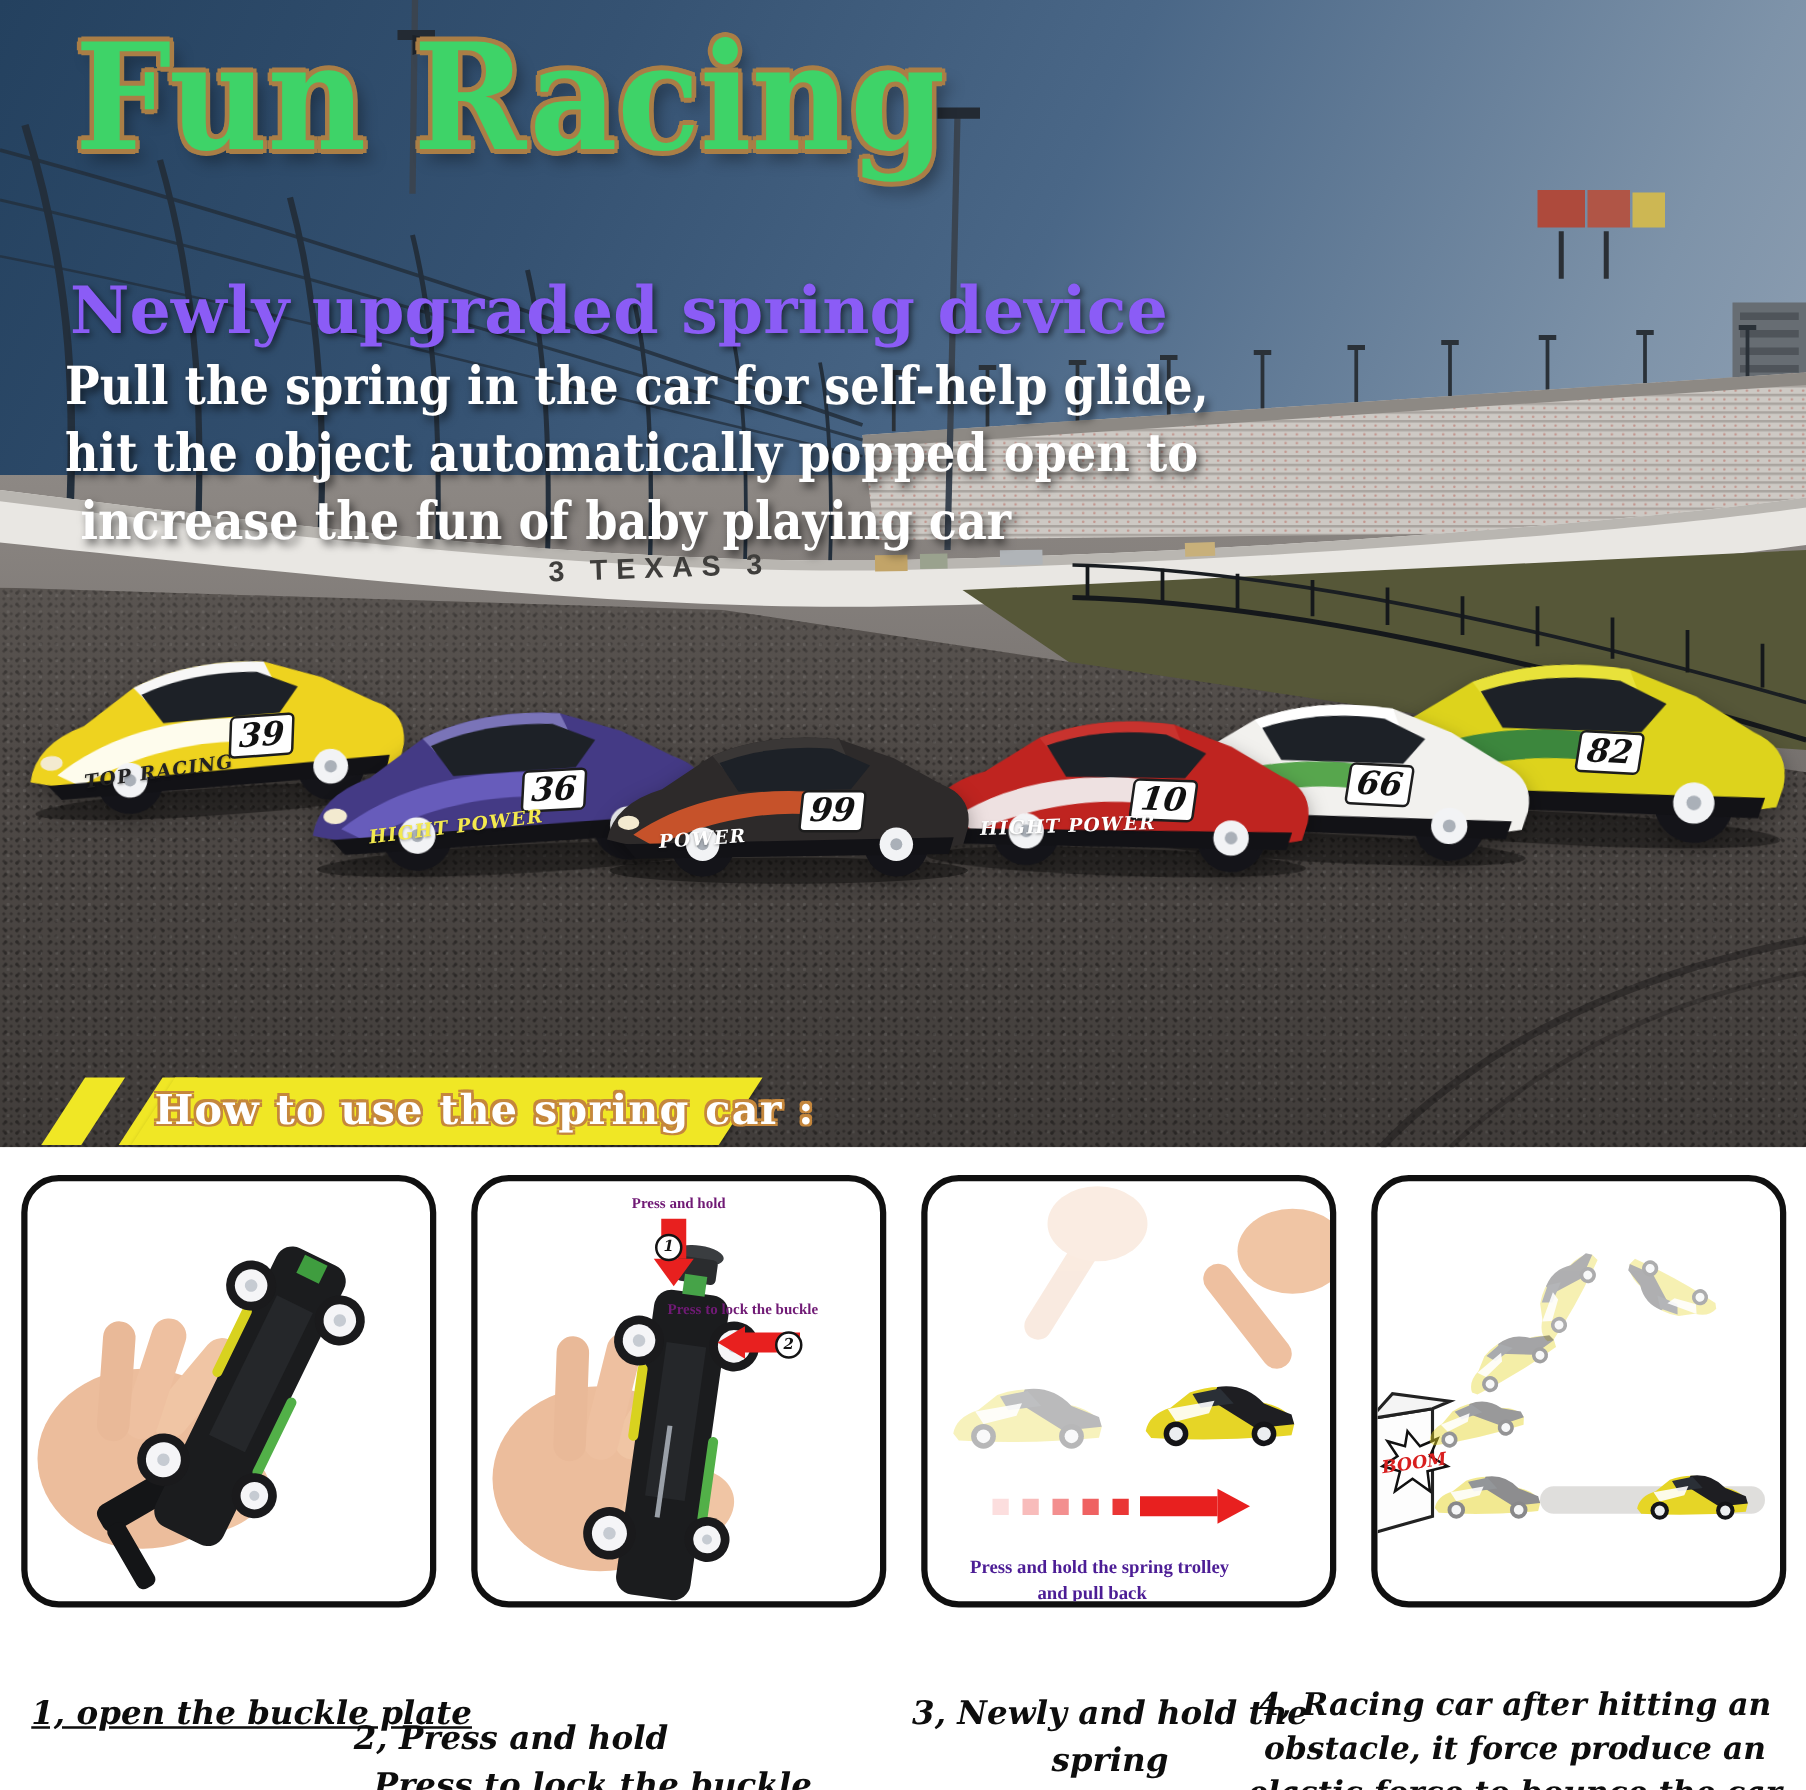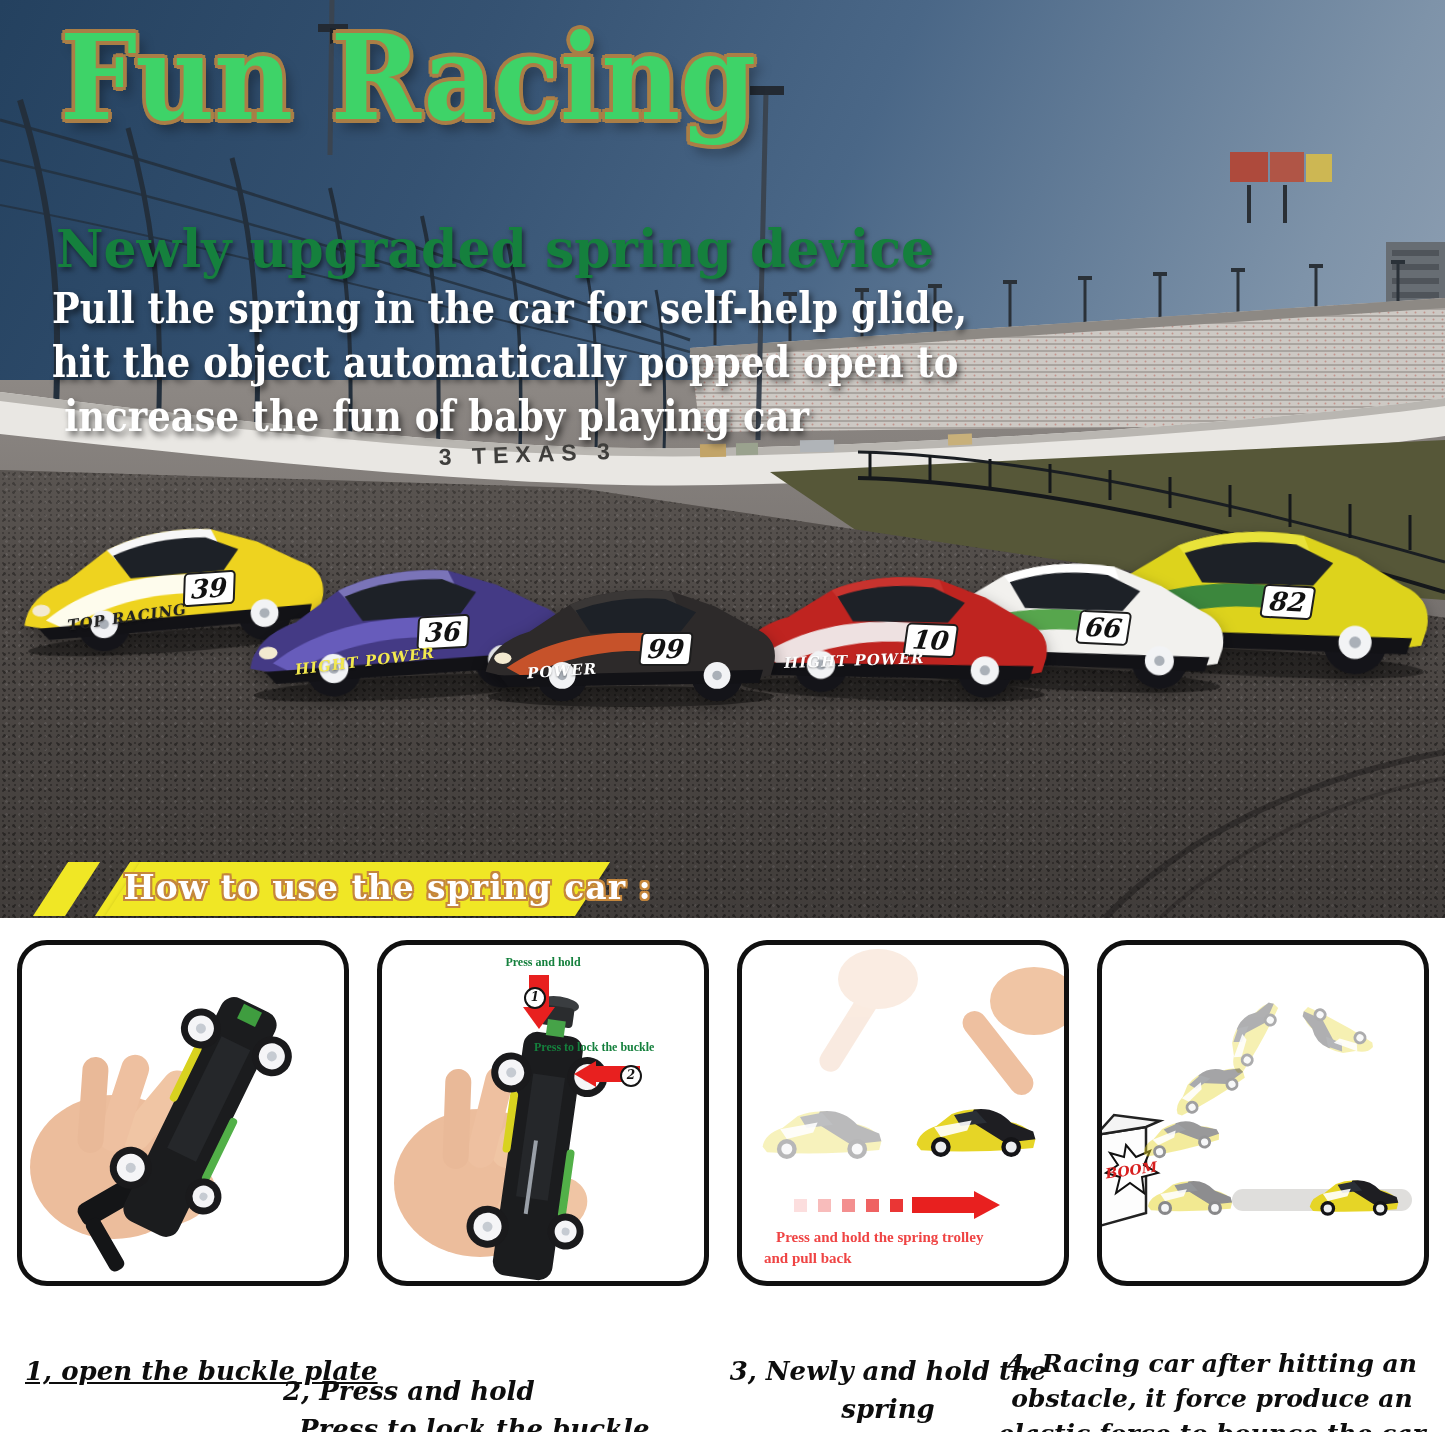--- a/index.html
+++ b/index.html
@@ -22,21 +22,21 @@
        clip-path:polygon(0 0,40% 4%,100% 33%,100% 100%,0 100%);}
   .asphalt::after{content:'';position:absolute;inset:0;
        background:linear-gradient(180deg,rgba(120,115,110,.25) 0%,rgba(0,0,0,0) 30%,rgba(0,0,0,.18) 100%);}
   .seams{position:absolute;left:0;top:0;width:1445px;height:918px;pointer-events:none;}
   
   .title{position:absolute;left:60px;top:8px;font-weight:700;font-size:118px;letter-spacing:0px;
        color:#3ed368;white-space:nowrap;transform:scaleX(.92);transform-origin:left top;
        text-shadow:-4px 0 0 #aa7e46,4px 0 0 #aa7e46,0 -4px 0 #aa7e46,0 4px 0 #aa7e46,
         -3px -3px 0 #aa7e46,3px -3px 0 #aa7e46,-3px 3px 0 #aa7e46,3px 3px 0 #aa7e46,
         7px 9px 12px rgba(0,0,0,.35);}
-  .subtitle{position:absolute;left:56px;top:218px;font-weight:700;font-size:52px;color:#15803d;
+  .subtitle{position:absolute;left:56px;top:218px;font-weight:700;font-size:52px;color:#8b5cf6;
        white-space:nowrap;text-shadow:2px 3px 5px rgba(0,0,0,.55);}
   .desc{position:absolute;left:52px;top:282px;font-weight:700;font-size:42px;color:#ffffff;
        line-height:54px;white-space:nowrap;transform:scaleX(.88);transform-origin:left top;
        text-shadow:3px 4px 7px rgba(0,0,0,.6);}
   .desc .dline:nth-child(3){padding-left:14px;}
   
   #cars-layer{position:absolute;left:0;top:0;width:1445px;height:918px;}
   .car{position:absolute;}
   .car-svg{display:block;width:100%;height:auto;filter:drop-shadow(0 6px 8px rgba(0,0,0,.35));}
   .cb{fill:var(--body);} .cr{fill:var(--roof);} .ca{fill:var(--accent);opacity:.92;} .cw{fill:#1d2127;}
@@ -60,37 +60,37 @@
        box-shadow:2px 2px 4px rgba(0,0,0,.3);}
   .banner-text{position:absolute;left:0;right:0;top:6px;text-align:center;transform:skewX(33deg);
        font-weight:700;font-size:33px;color:#ffffff;white-space:nowrap;letter-spacing:1px;
        text-shadow:-2px 0 0 #c5873c,2px 0 0 #c5873c,0 -2px 0 #c5873c,0 2px 0 #c5873c,
        -2px -2px 0 #c5873c,2px 2px 0 #c5873c,2px -2px 0 #c5873c,-2px 2px 0 #c5873c;}
   
   .panel{position:absolute;top:940px;width:322px;height:336px;background:#ffffff;
        border:5px solid #101010;border-radius:30px;overflow:hidden;}
   .p1{left:17px;} .p2{left:377px;} .p3{left:737px;} .p4{left:1097px;}
   .panel svg{position:absolute;left:0;top:0;}
-  .ann{position:absolute;font:700 12px "Liberation Serif",serif;color:#15803d;white-space:nowrap;}
+  .ann{position:absolute;font:700 12px "Liberation Serif",serif;color:#701a75;white-space:nowrap;}
   .p2-t1{left:0;right:0;top:10px;text-align:center;}
   .p2-t2{left:152px;top:95px;}
   .num-circle{position:absolute;width:18px;height:18px;border:2px solid #141414;border-radius:50%;
        background:#fff;color:#141414;font:italic 700 12px "DejaVu Serif",serif;text-align:center;
        line-height:17px;z-index:3;}
   .c1{left:142px;top:42px;} .c2{left:238px;top:120px;}
   .arrow-down{position:absolute;left:141px;top:30px;width:0;height:0;z-index:2;}
   .arrow-down .shaft{position:absolute;left:6px;top:0;width:20px;height:32px;background:#e8201f;}
   .arrow-down .head{position:absolute;left:0;top:32px;width:0;height:0;
        border-left:16px solid transparent;border-right:16px solid transparent;border-top:22px solid #e8201f;}
   .arrow-left{position:absolute;left:192px;top:116px;width:66px;height:26px;z-index:2;}
   .arrow-left .head{position:absolute;left:0;top:0;width:0;height:0;
        border-top:13px solid transparent;border-bottom:13px solid transparent;border-right:22px solid #e8201f;}
   .arrow-left .shaft{position:absolute;left:22px;top:5px;width:44px;height:16px;background:#e8201f;}
-  .p3-note{position:absolute;left:34px;top:282px;font:700 15px "Liberation Serif",serif;color:#ef4444;
-       line-height:21px;white-space:nowrap;}
+  .p3-note{position:absolute;left:34px;top:299px;font:700 15px "Liberation Serif",serif;color:#4c1d95;
+       line-height:21px;white-space:nowrap;text-align:center;}
   .p3-note .n2{padding-left:0px;margin-left:-12px;}
   .fade-sq{position:absolute;top:254px;width:13px;height:13px;background:#e8201f;}
   .arrow-right{position:absolute;left:170px;top:246px;width:90px;height:28px;}
   .arrow-right .shaft{position:absolute;left:0;top:6px;width:62px;height:16px;background:#e8201f;}
   .arrow-right .head{position:absolute;left:62px;top:0;width:0;height:0;
        border-top:14px solid transparent;border-bottom:14px solid transparent;border-left:26px solid #e8201f;}
   
   .caption{position:absolute;font:italic 700 26px "DejaVu Serif",serif;color:#0d0d0d;line-height:38px;}
   .cap-1{left:25px;top:1352px;text-decoration:underline;}
   .cap-2{left:283px;top:1372px;}

